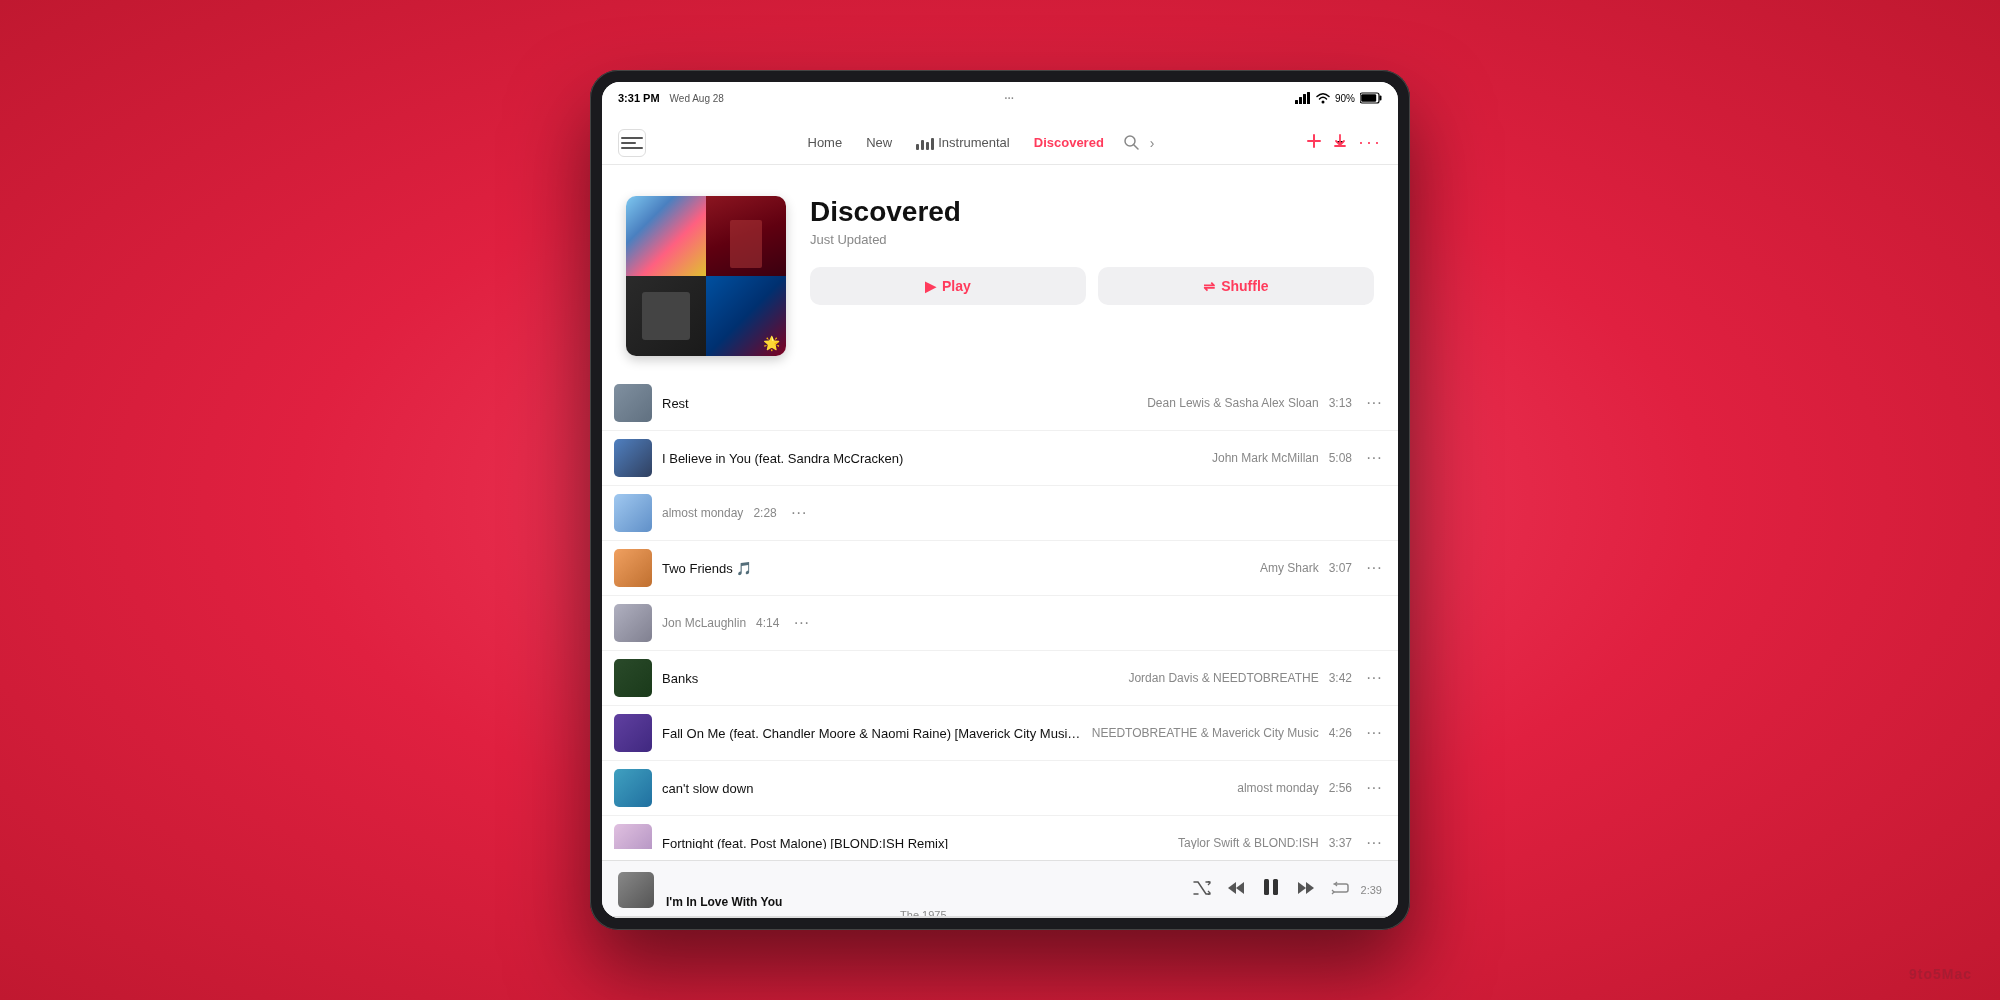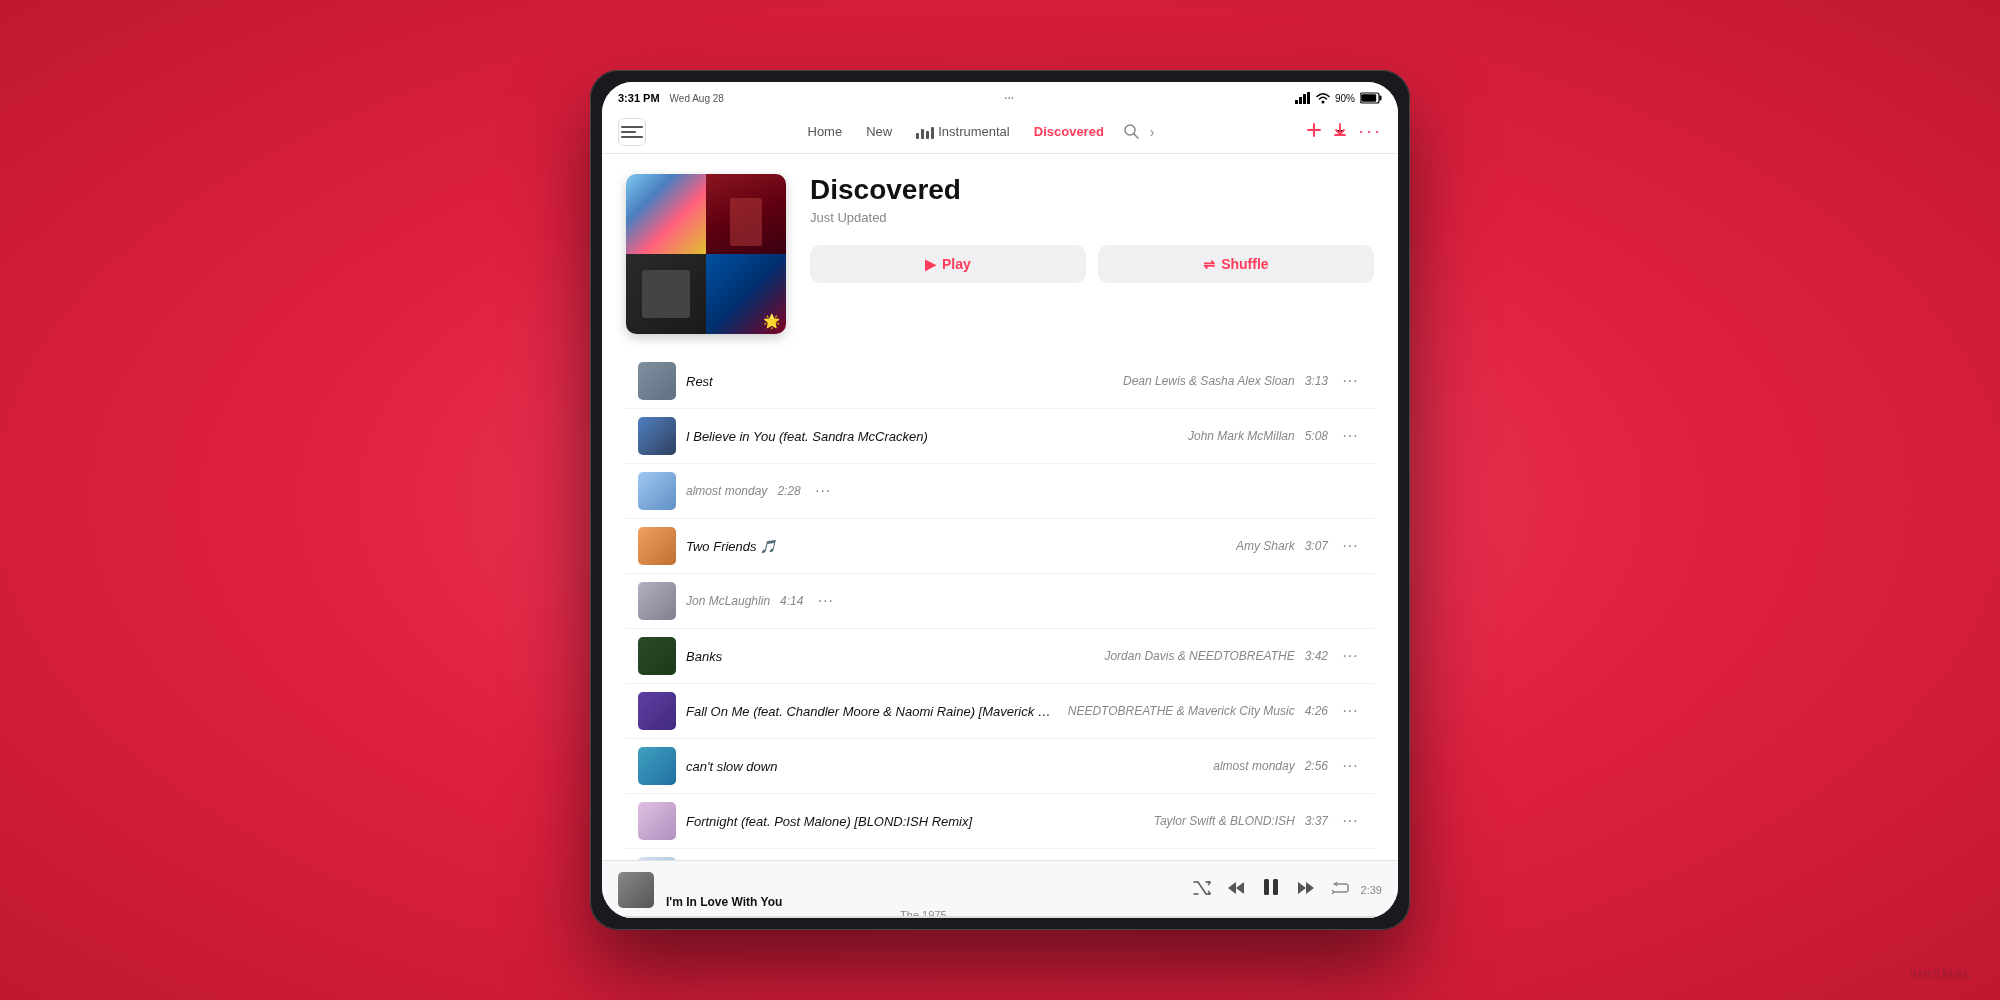--- a/index.html
+++ b/index.html
@@ -19,24 +19,25 @@
       background: #1a1a1e;
       border-radius: 28px;
       padding: 12px;
       box-shadow: 0 40px 80px rgba(0,0,0,0.5), inset 0 0 0 1px #444;
       position: relative;
     }
     .tablet-screen {
       width: 100%;
       height: 100%;
       background: #fff;
-      border-radius: 31px;
+      border-radius: 18px;
       overflow: hidden;
       display: flex;
       flex-direction: column;
+      gap: 11px;
     }
     
     .status-bar {
       background: #fff;
       display: flex;
       justify-content: space-between;
       align-items: center;
       padding: 6px 16px 2px;
       font-size: 11px;
       font-weight: 600;
@@ -172,22 +173,21 @@
       align-items: center;
       justify-content: center;
       gap: 6px;
       font-size: 14px;
       font-weight: 600;
       color: #ff3b5c;
       cursor: pointer;
     }
     
     .track-list {
-      padding: 0 24px;
-      font-style: italic;
+      padding: 0 0;
     }
     .track-item {
       display: flex;
       align-items: center;
       padding: 8px 12px;
       gap: 10px;
       border-bottom: 1px solid #f0f0f0;
       min-height: 52px;
     }
     .track-item:last-child { border-bottom: none; }

